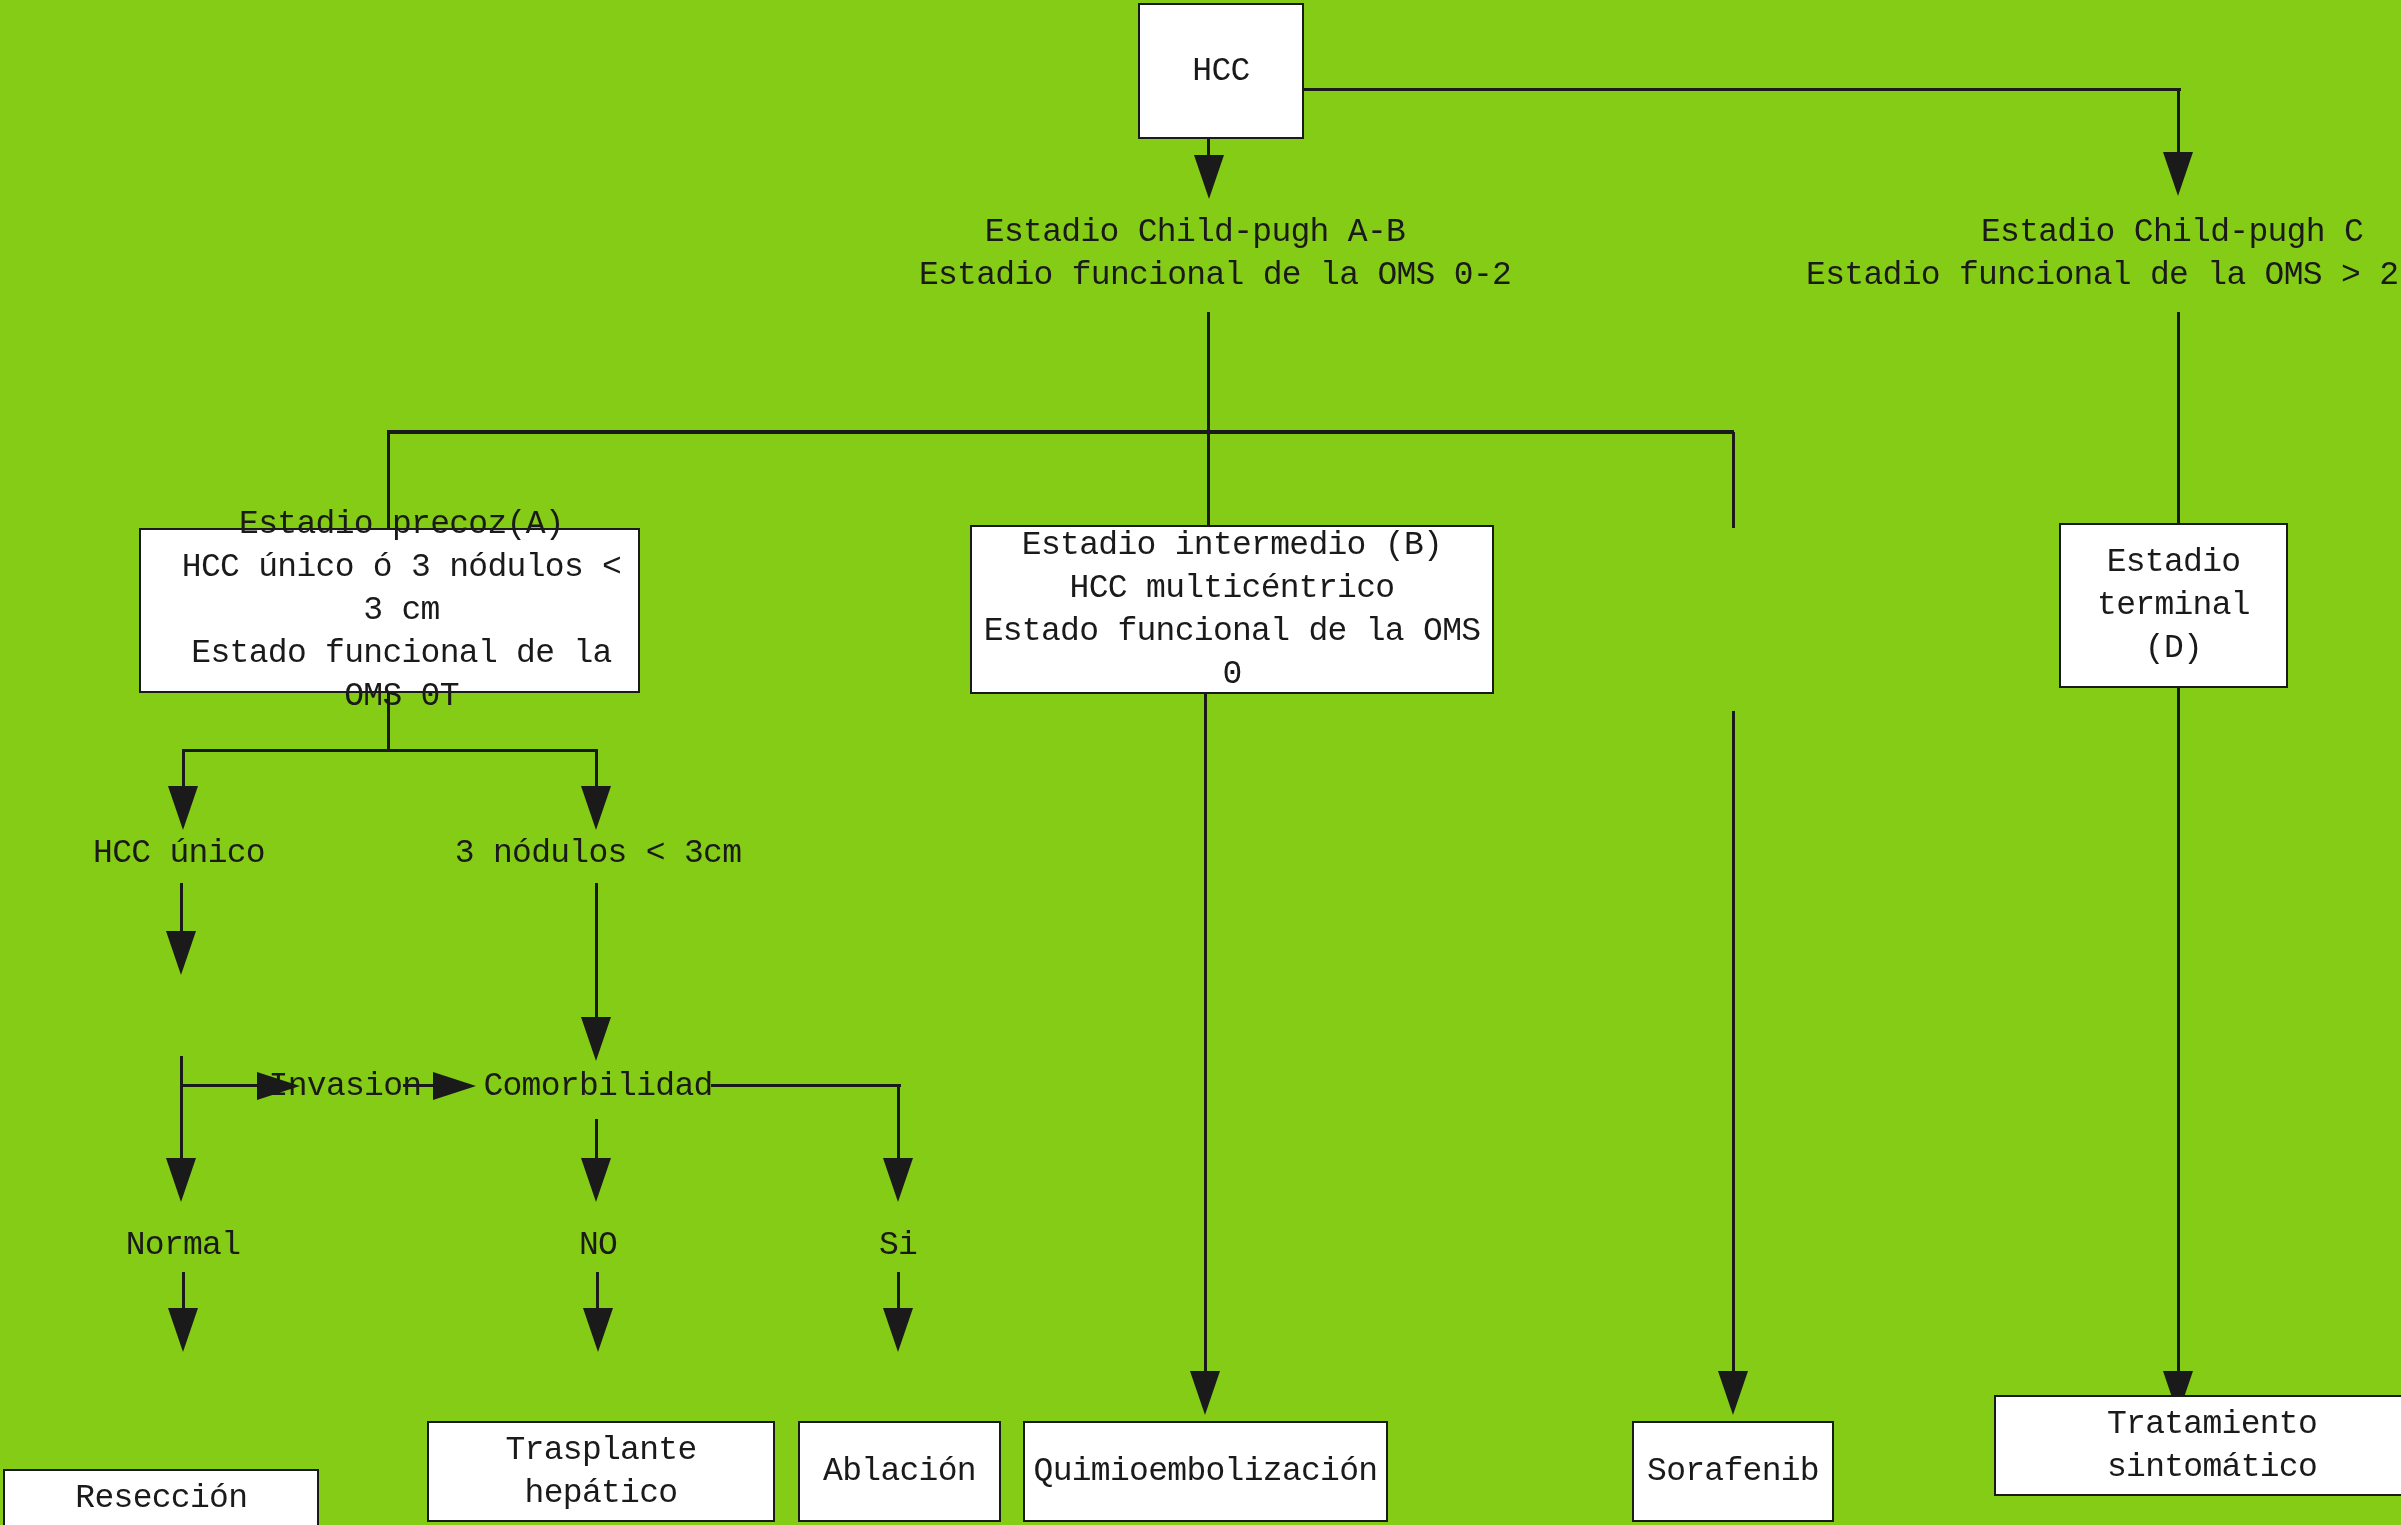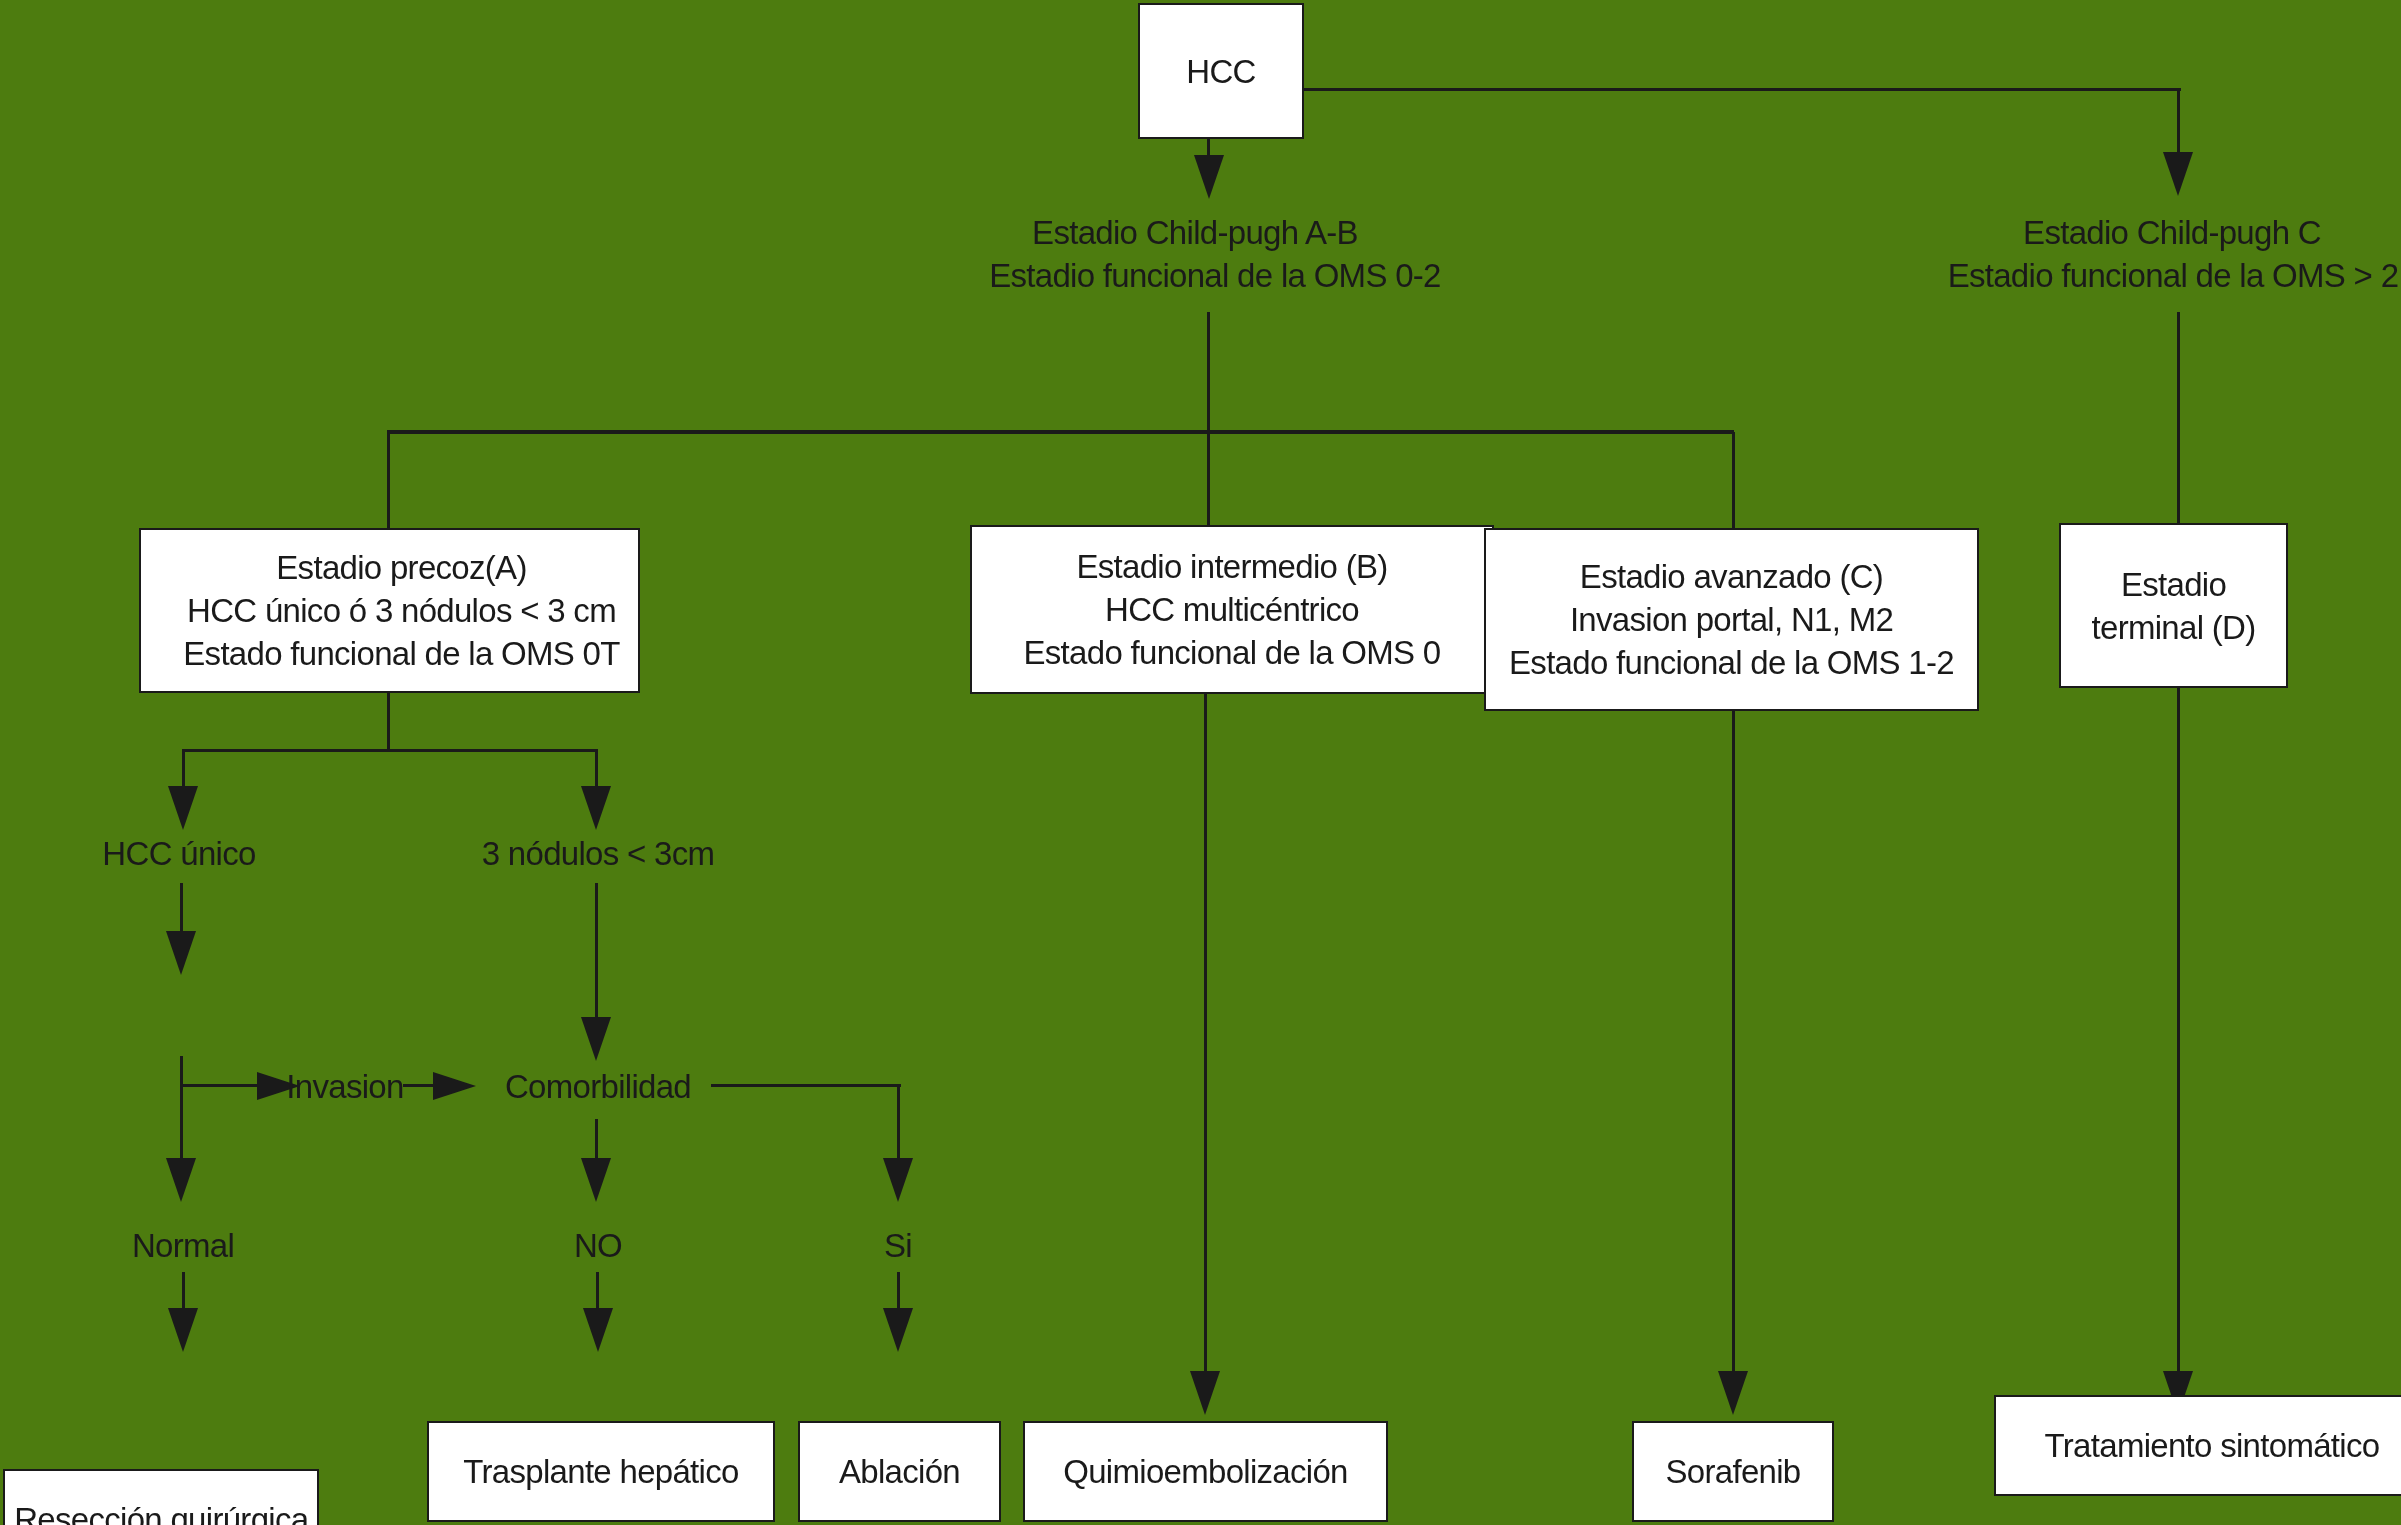--- a/index.html
+++ b/index.html
@@ -1,21 +1,21 @@
 <!DOCTYPE html>
 <html style="font-size:10.6px"><head>
 <meta charset="utf-8">
 <style>
   html, body { margin: 0; padding: 0; background: #ffffff; }
   .stage {
     position: relative;
     width: 2401px;
     height: 1525px;
-    background: #4d7c0f;
-    font-family: Liberation Sans, sans-serif;
+    background: #84cc16;
+    font-family: Liberation Mono, monospace;
     color: #1a1a1a;
     font-size: 33px;
     letter-spacing: -0.7px;
     overflow: hidden;
   }
   .box {
     position: absolute;
     box-sizing: border-box;
     border: 2.7px solid #1a1a1a;
     background: #ffffff;
@@ -128,25 +128,20 @@
 HCC único ó 3 nódulos &lt; 3 cm
 Estado funcional de la OMS 0T</div>
   </div>
 
   <div class="box" style="left:970px; top:525px; width:524px; height:169px;">
     <div class="box-text">Estadio intermedio (B)
 HCC multicéntrico
 Estado funcional de la OMS 0</div>
   </div>
 
-  <div class="box" style="left:1484px; top:528px; width:495px; height:183px;">
-    <div class="box-text">Estadio avanzado (C)
-Invasion portal, N1, M2
-Estado funcional de la OMS 1-2</div>
-  </div>
 
   <div class="box" style="left:2059px; top:523px; width:229px; height:165px;">
     <div class="box-text">Estadio
 terminal (D)</div>
   </div>
 
   <div class="lbl" style="left:1195px; top:211px;">Estadio Child-pugh A-B</div>
   <div class="lbl" style="left:1215px; top:254px;">Estadio funcional de la OMS 0-2</div>
 
   <div class="lbl" style="left:2172px; top:211px;">Estadio Child-pugh C</div>

